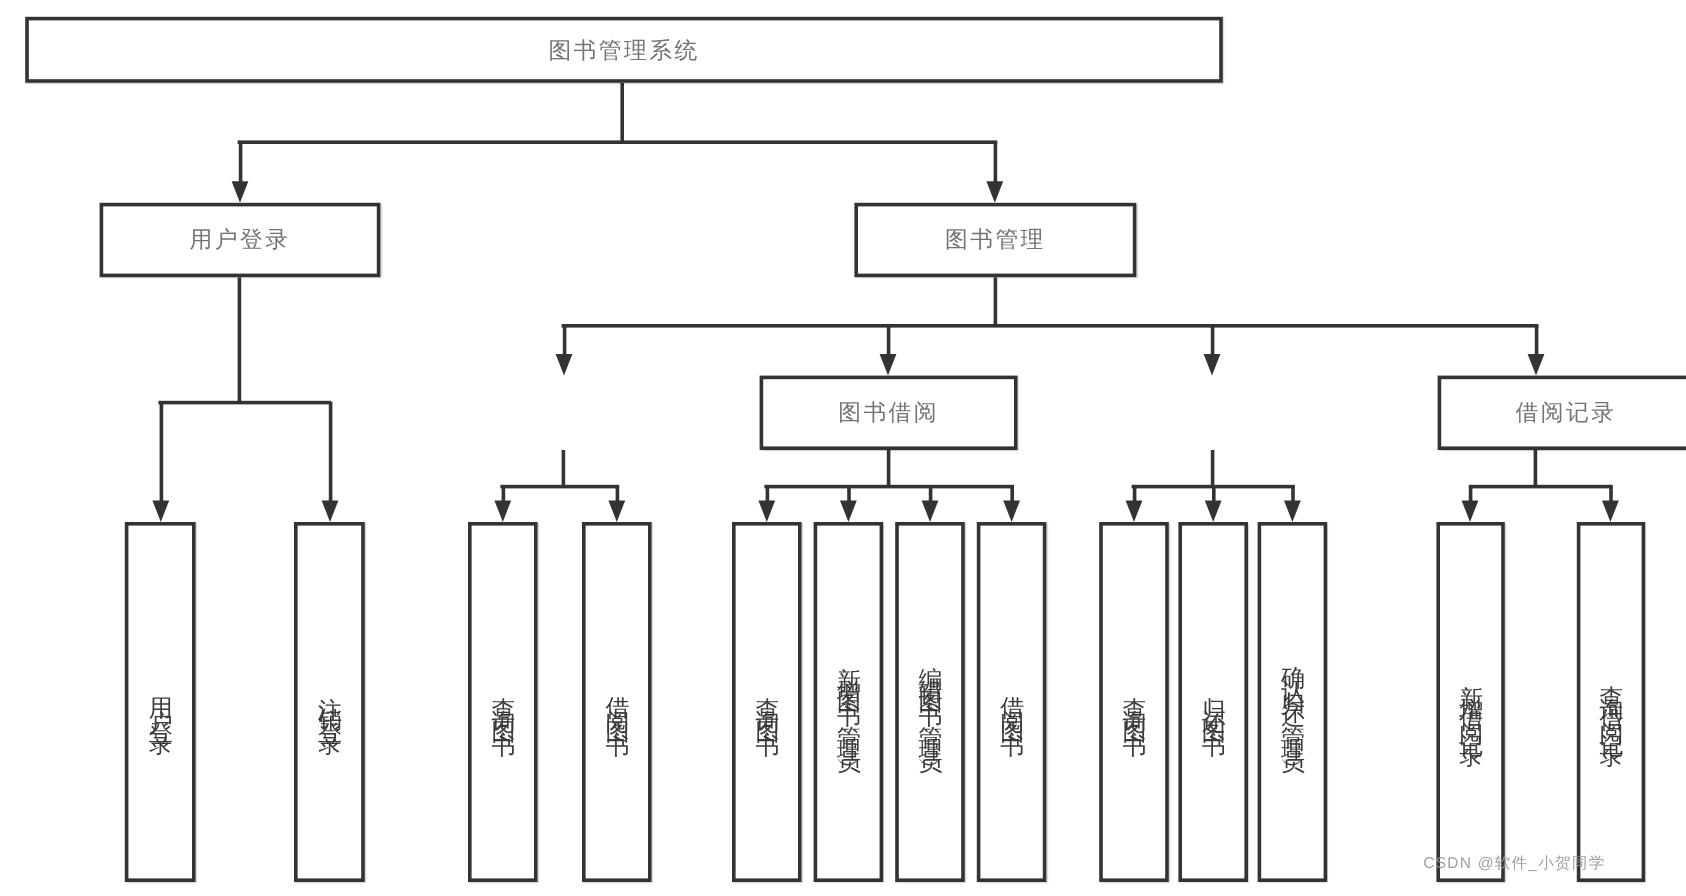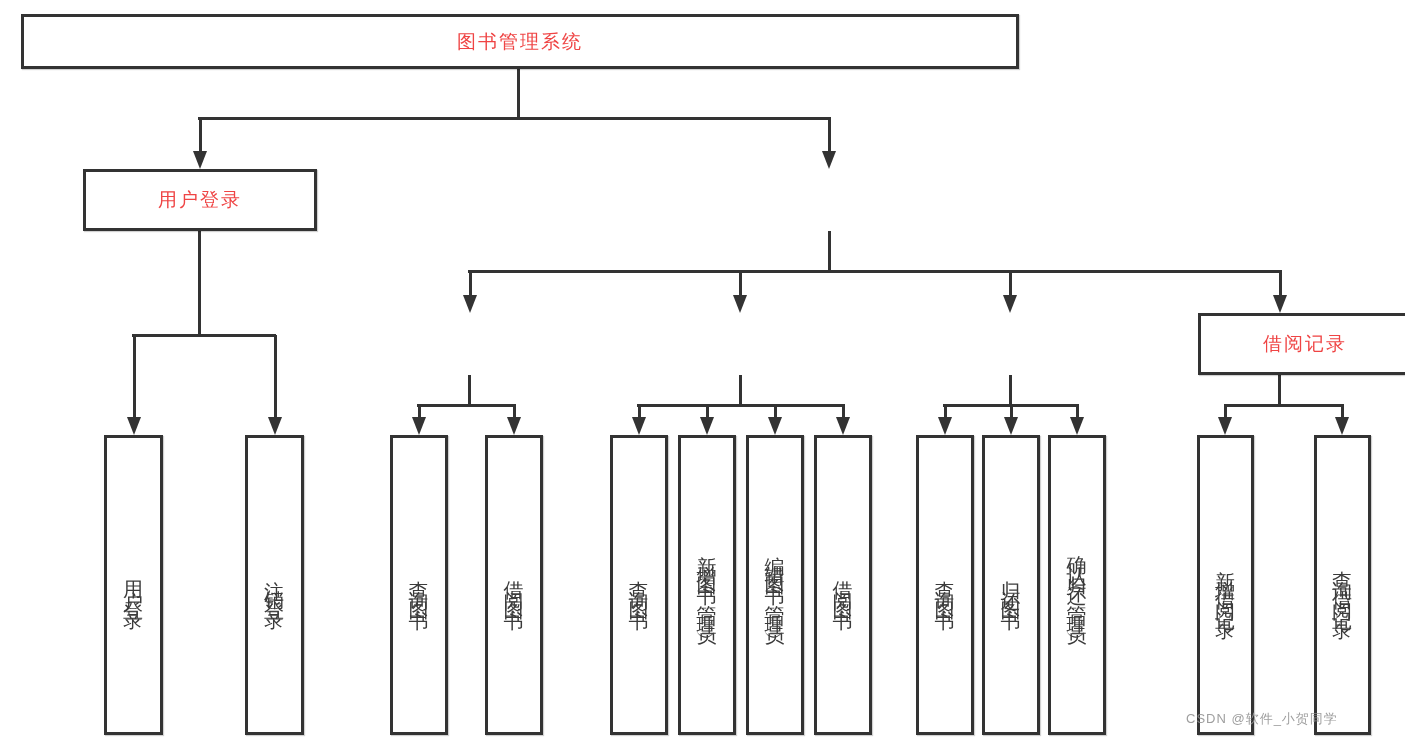--- a/index.html
+++ b/index.html
@@ -17,21 +17,21 @@
   }
   
   .box {
     position: absolute;
     box-sizing: border-box;
     border: 3px solid #333333;
     background: #ffffff;
     display: flex;
     align-items: center;
     justify-content: center;
-    color: #ef4444;
+    color: #737373;
     font-size: 19px;
     letter-spacing: 2px;
     box-shadow: 1px 1px 1px rgba(0,0,0,0.18);
     z-index: 2;
   }
   .vbox {
     position: absolute;
     box-sizing: border-box;
     border: 3px solid #333333;
     background: #ffffff;
@@ -104,33 +104,39 @@
   </div>
 
   <div class="line" style="left:517px; top:69px; width:3px; height:49px;"></div>
   <div class="line" style="left:198px; top:117px; width:633px; height:3px;"></div>
   <div class="arrow" style="left:192px; top:118px; height:51px;"></div>
   <div class="arrow" style="left:821px; top:118px; height:51px;"></div>
 
   <div class="box" style="left:83px; top:169px; width:234px; height:62px;">
     <span>用户登录</span>
   </div>
+  <div class="box" style="left:712px; top:169px; width:235px; height:62px;">
+    <span>图书管理</span>
+  </div>
 
   <div class="line" style="left:198px; top:231px; width:3px; height:104px;"></div>
   <div class="line" style="left:132px; top:334px; width:144px; height:3px;"></div>
   <div class="arrow" style="left:126px; top:335px; height:100px;"></div>
   <div class="arrow" style="left:267px; top:335px; height:100px;"></div>
 
   <div class="line" style="left:828px; top:231px; width:3px; height:40px;"></div>
   <div class="line" style="left:468px; top:270px; width:814px; height:3px;"></div>
   <div class="arrow" style="left:462px; top:271px; height:42px;"></div>
   <div class="arrow" style="left:732px; top:271px; height:42px;"></div>
   <div class="arrow" style="left:1002px; top:271px; height:42px;"></div>
   <div class="arrow" style="left:1272px; top:271px; height:42px;"></div>
 
+  <div class="box" style="left:633px; top:313px; width:215px; height:62px;">
+    <span>图书借阅</span>
+  </div>
   <div class="box" style="left:1198px; top:313px; width:214px; height:62px;">
     <span>借阅记录</span>
   </div>
 
   <div class="line" style="left:468px; top:375px; width:3px; height:31px;"></div>
   <div class="line" style="left:417px; top:404px; width:99px; height:3px;"></div>
   <div class="arrow" style="left:411px; top:405px; height:30px;"></div>
   <div class="arrow" style="left:506px; top:405px; height:30px;"></div>
 
   <div class="line" style="left:739px; top:375px; width:3px; height:31px;"></div>

